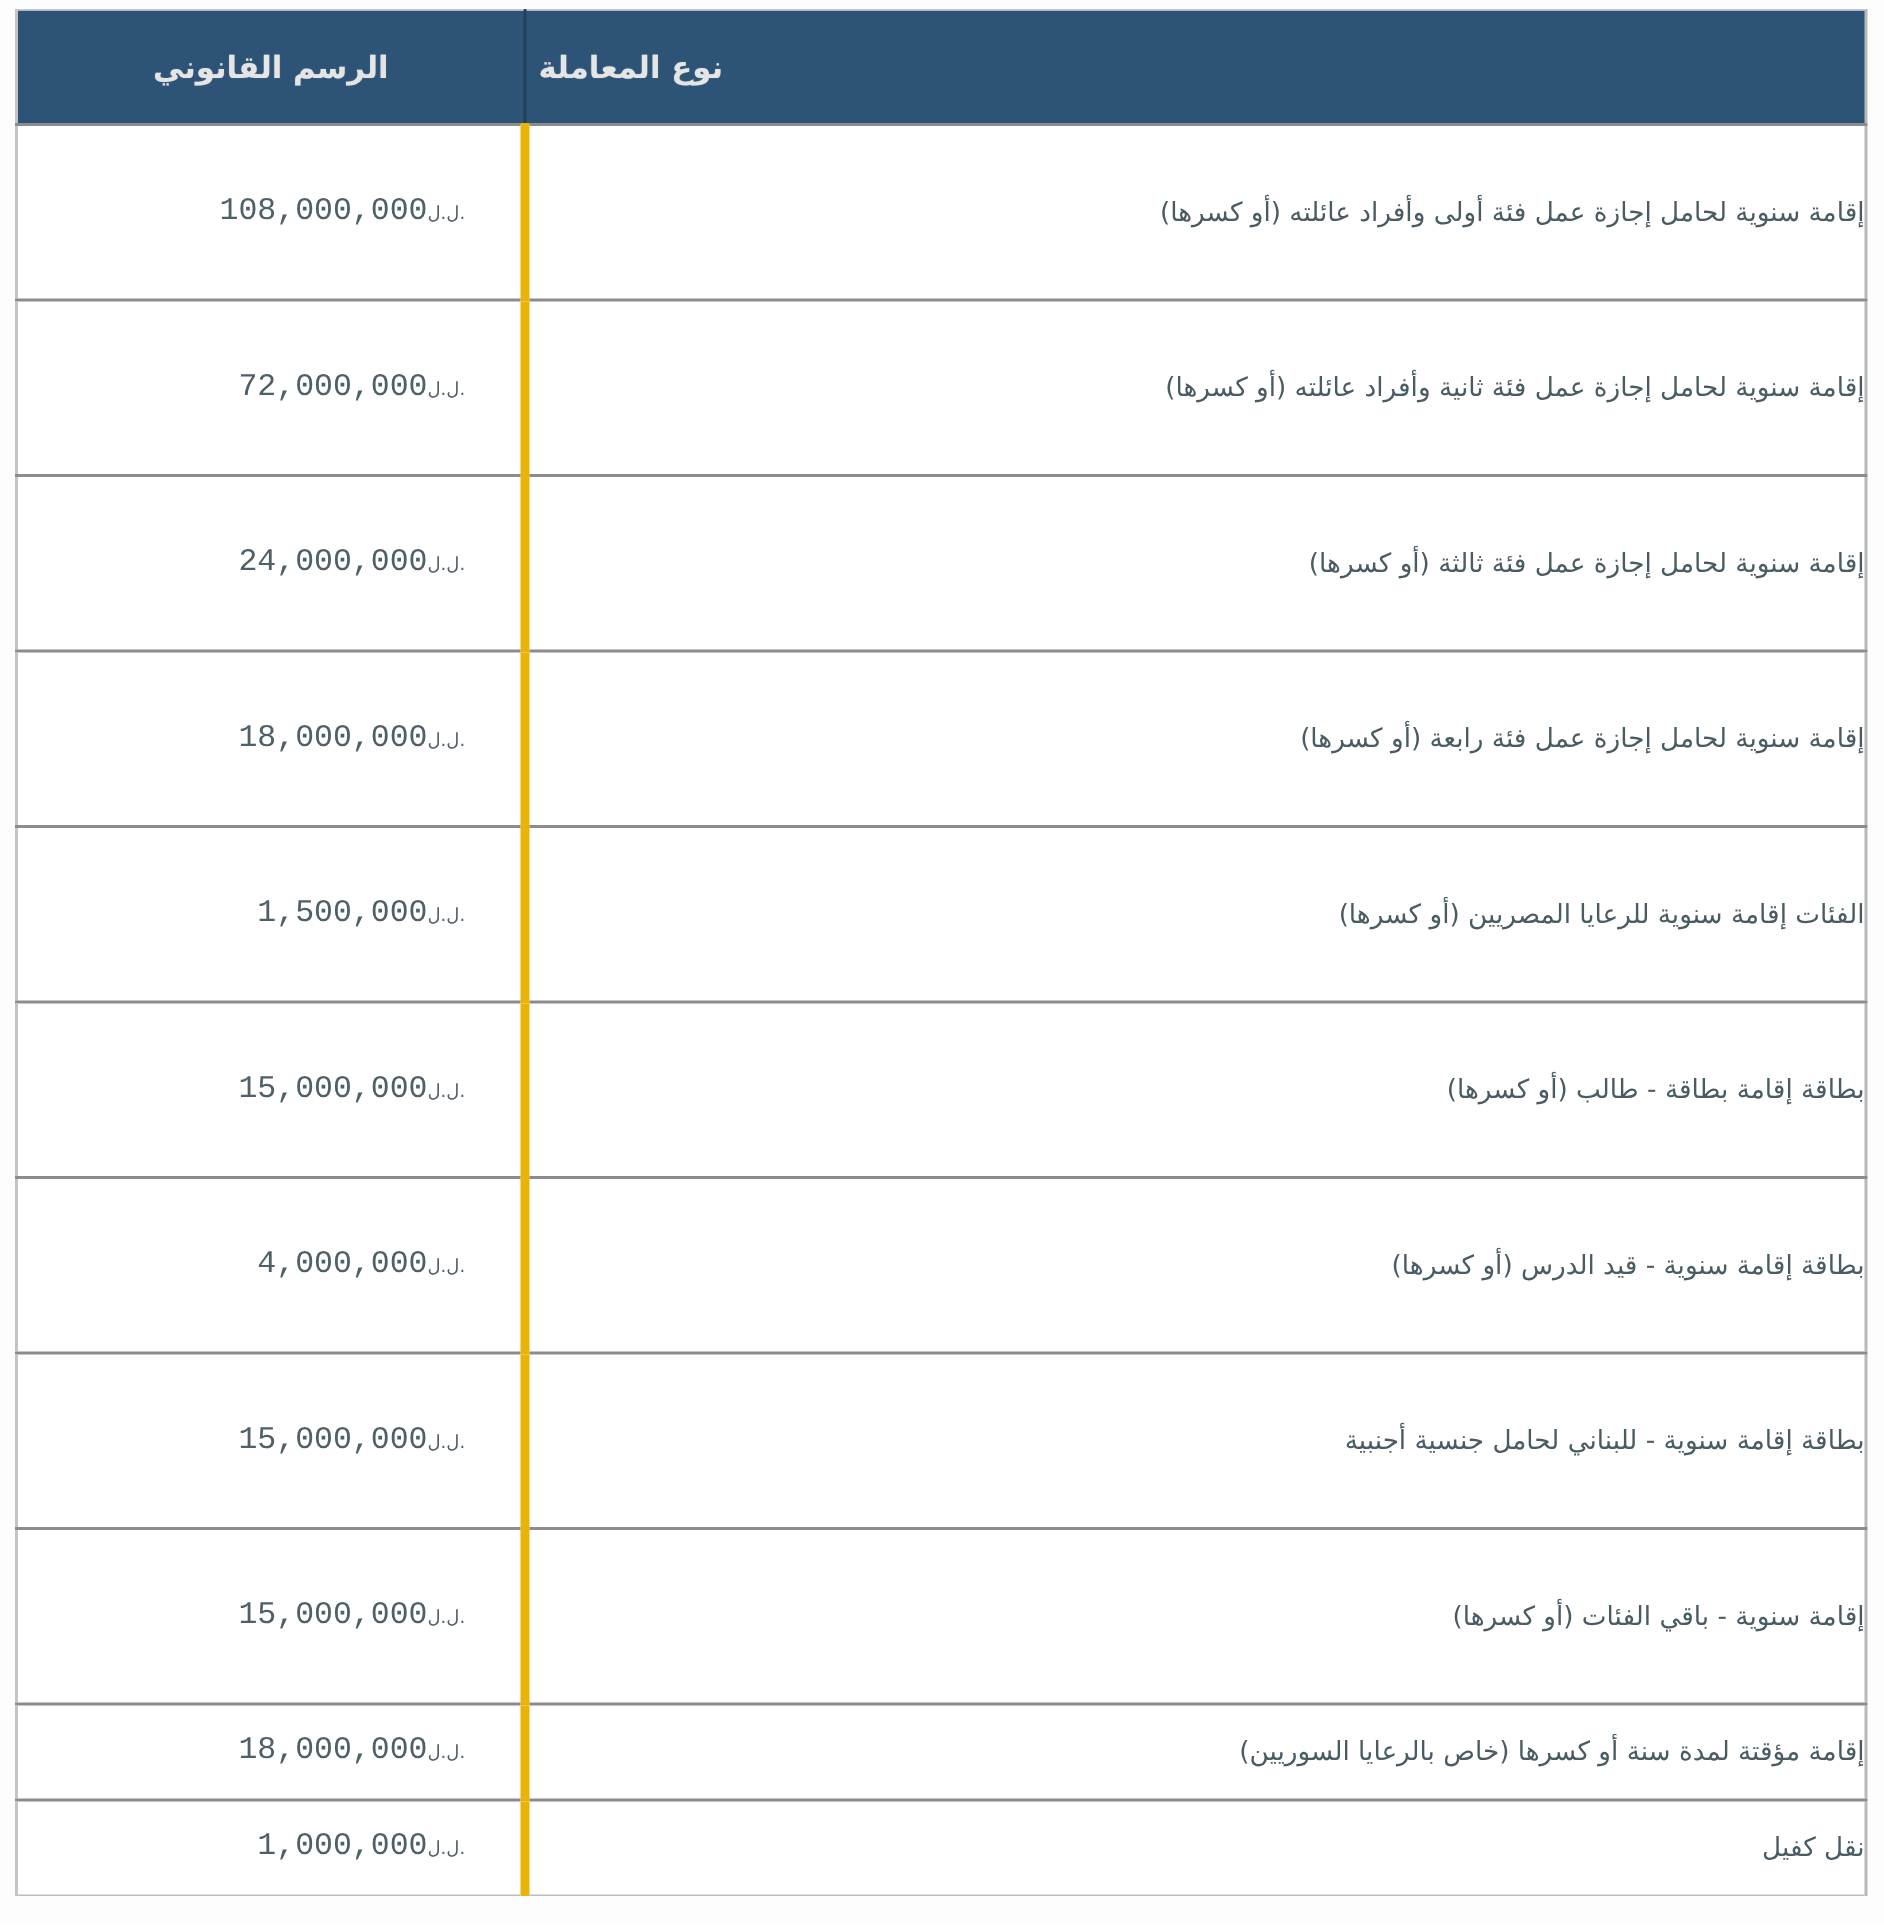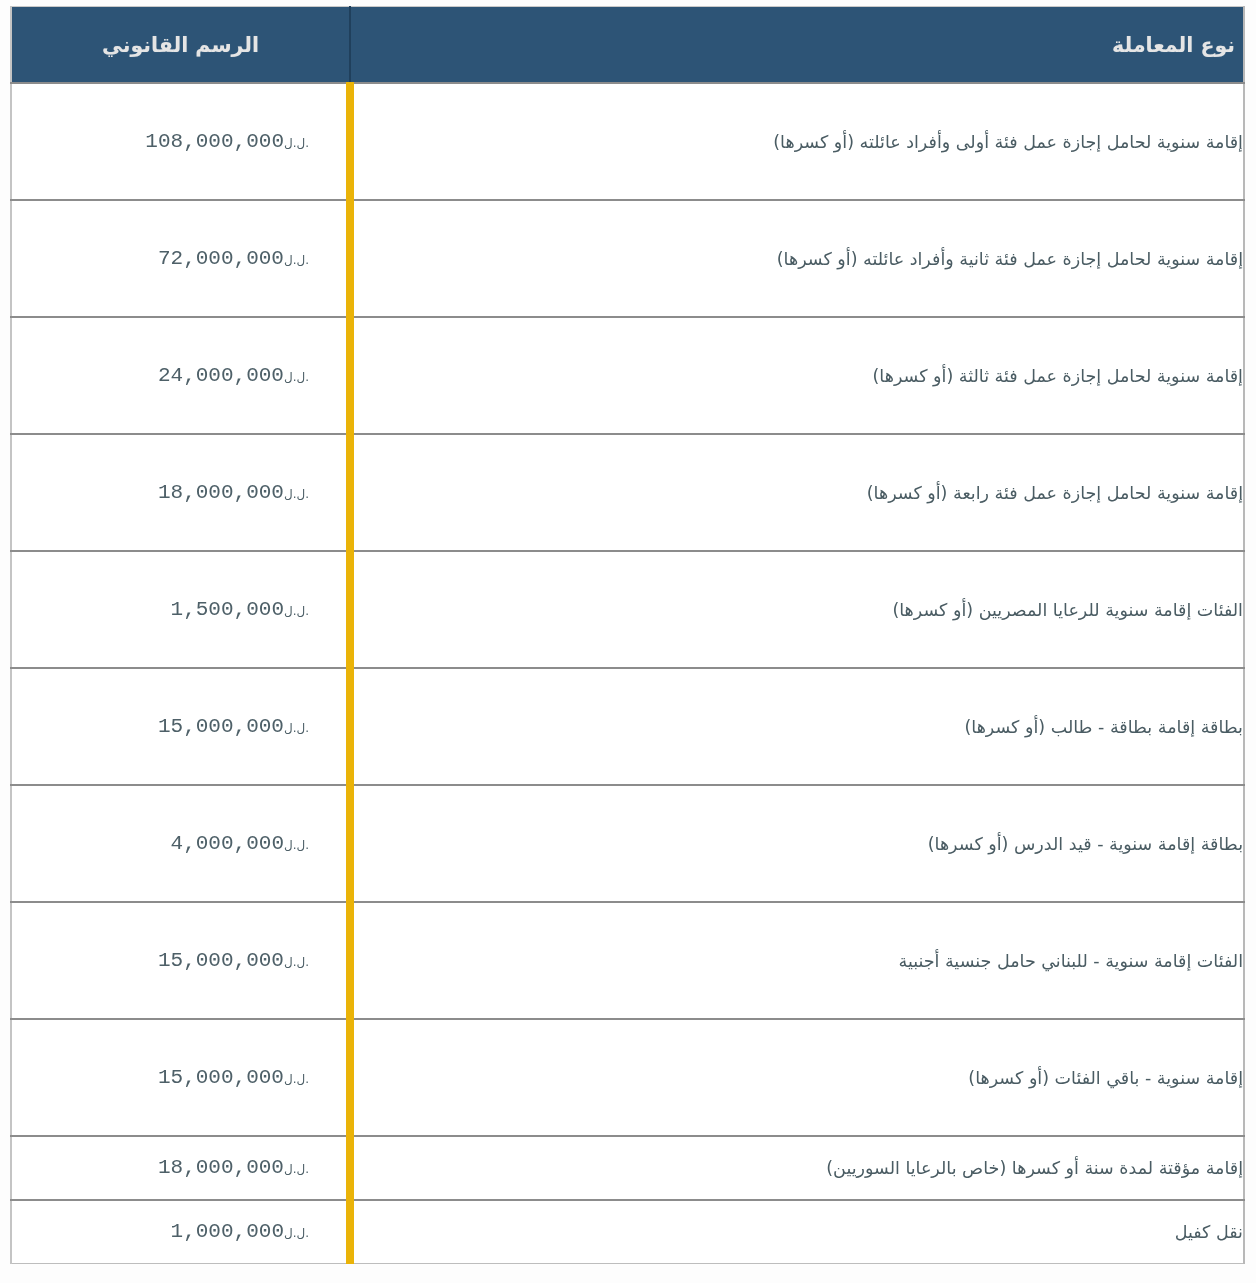--- a/index.html
+++ b/index.html
@@ -46,21 +46,21 @@
     font-size: 20.5px;
     font-weight: bold;
     letter-spacing: 0.2px;
     padding: 8px;
     height: 59px;
     vertical-align: middle;
     border: none;
     text-shadow: 0 0 1px rgba(255,255,255,0.25);
   }
   thead th.th-type {
-    text-align: right;
+    text-align: left;
     border-left: 2px solid #20405c;
   }
   thead th.th-fee {
     text-align: center;
   }
   thead tr {
     box-shadow: inset 0 -3px 0 0 #23455f;
   }
 
   tbody td {
@@ -72,21 +72,21 @@
     color: #4a5c63;
     font-size: 17.5px;
     line-height: 1.6;
   }
 
   tbody tr.tall td    { height: 115px; }
   tbody tr.short td   { height: 62px;  }
 
   tbody td.cell-type {
     text-align: right;
-    border-left: 8px solid #eab308;
+    border-left: 6px solid #eab308;
     padding-right: 0;
     padding-left: 64px;
   }
   tbody td.cell-fee {
     text-align: left;
     padding-left: 0;
     padding-right: 32px;
     white-space: nowrap;
     direction: ltr;
     text-align: right;
@@ -151,21 +151,21 @@
         </tr>
         <tr class="tall">
           <td class="cell-type">بطاقة إقامة بطاقة - طالب (أو كسرها)</td>
           <td class="cell-fee"><span class="fee-amount">15,000,000</span><span class="fee-currency">ل.ل.</span></td>
         </tr>
         <tr class="tall">
           <td class="cell-type">بطاقة إقامة سنوية - قيد الدرس (أو كسرها)</td>
           <td class="cell-fee"><span class="fee-amount">4,000,000</span><span class="fee-currency">ل.ل.</span></td>
         </tr>
         <tr class="tall">
-          <td class="cell-type">الفئات إقامة سنوية - للبناني حامل جنسية أجنبية</td>
+          <td class="cell-type">بطاقة إقامة سنوية - للبناني لحامل جنسية أجنبية</td>
           <td class="cell-fee"><span class="fee-amount">15,000,000</span><span class="fee-currency">ل.ل.</span></td>
         </tr>
         <tr class="tall">
           <td class="cell-type">إقامة سنوية - باقي الفئات (أو كسرها)</td>
           <td class="cell-fee"><span class="fee-amount">15,000,000</span><span class="fee-currency">ل.ل.</span></td>
         </tr>
         <tr class="short">
           <td class="cell-type">إقامة مؤقتة لمدة سنة أو كسرها (خاص بالرعايا السوريين)</td>
           <td class="cell-fee"><span class="fee-amount">18,000,000</span><span class="fee-currency">ل.ل.</span></td>
         </tr>

